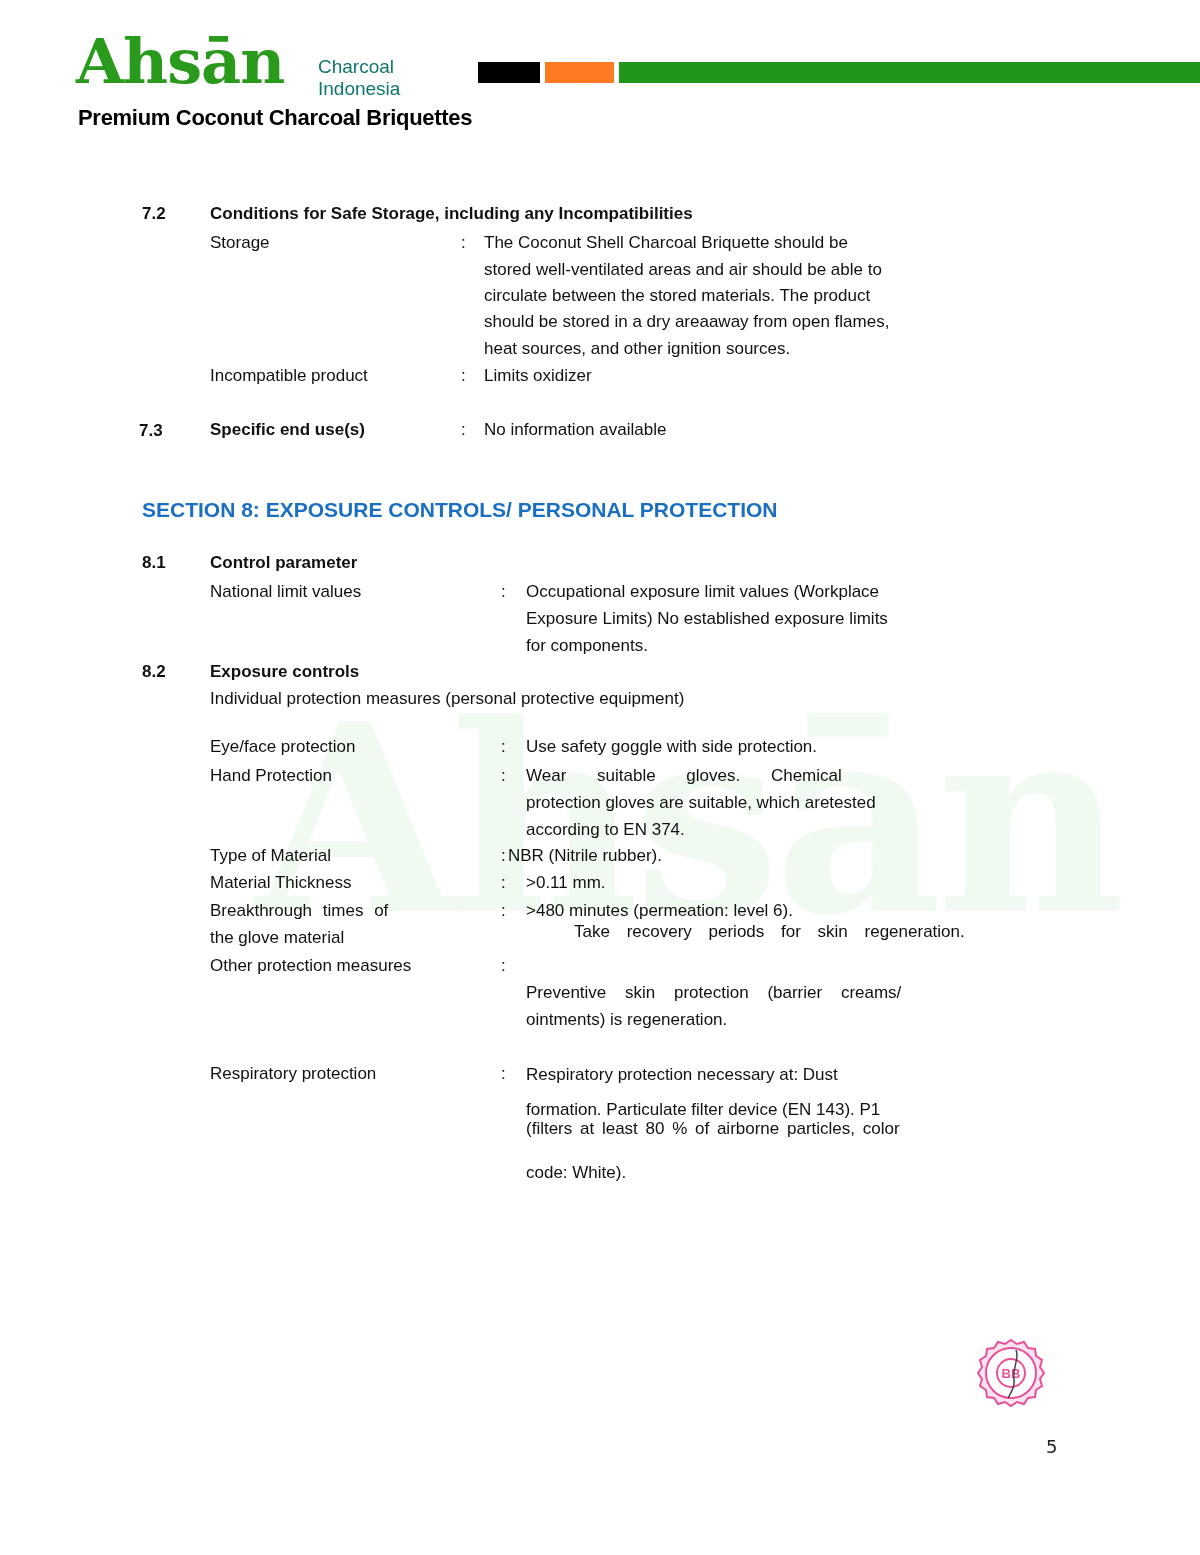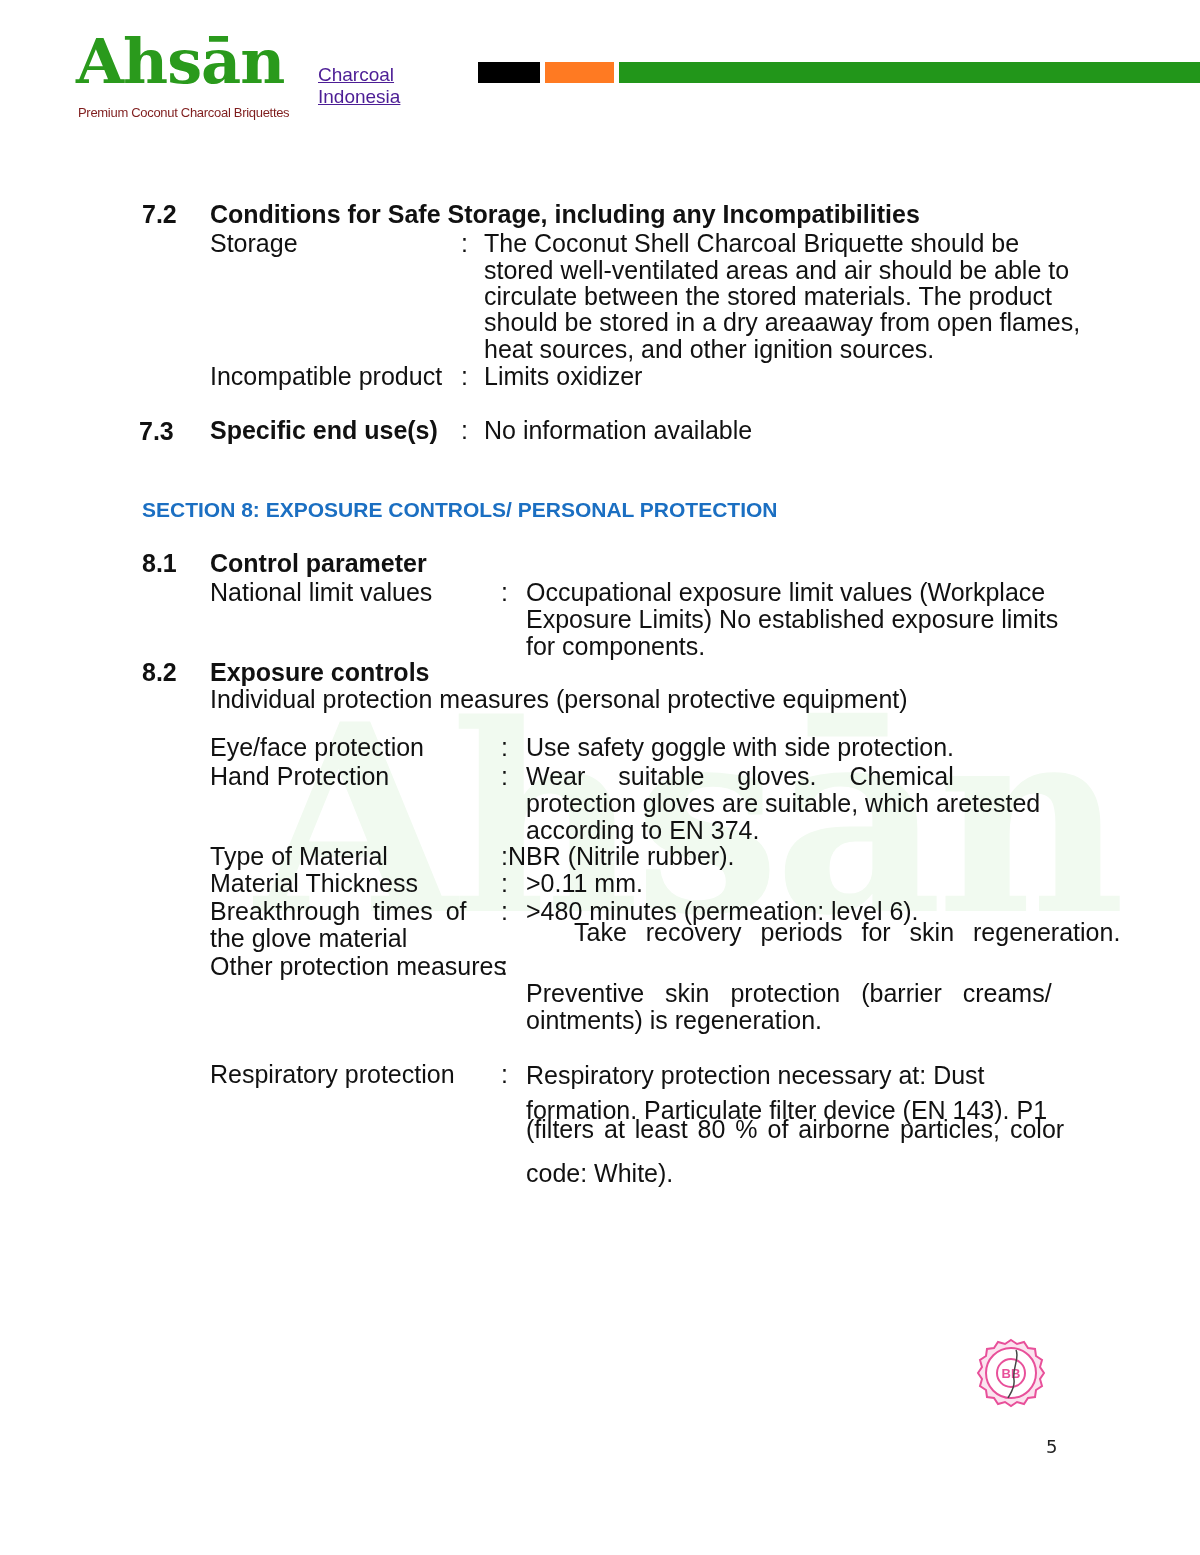--- a/index.html
+++ b/index.html
@@ -8,42 +8,42 @@
     font-family: "Liberation Sans", sans-serif; color: #111111;
   }
   
   .logo-word {
     position: absolute; left: 76px; top: 22px;
     font-family: "DejaVu Serif", serif; font-weight: bold;
     font-size: 62px; letter-spacing: -1px; line-height: 80px;
     color: #2a9a1c;
   }
   .logo-sub {
-    position: absolute; left: 318px; top: 64px;
-    font-size: 19px; line-height: 22px; color: #4c1d95; font-weight: normal; text-decoration: underline;
+    position: absolute; left: 318px; top: 56px;
+    font-size: 19px; line-height: 22px; color: #0f766e; font-weight: normal;
   }
   .logo-tagline {
     position: absolute; left: 78px; top: 105px;
-    font-size: 13px; font-weight: normal; color: #7f1d1d; letter-spacing: -0.3px;
+    font-size: 22px; font-weight: bold; color: #000000; letter-spacing: -0.3px;
   }
   .bar { position: absolute; top: 62px; height: 21px; }
   .bar-black { left: 478px; width: 62px; background: #000000; }
   .bar-orange { left: 545px; width: 69px; background: #ff7a22; }
   .bar-green { left: 619px; width: 581px; background: #22961a; }
 
   
   .watermark {
     position: absolute; left: 255px; top: 690px;
     font-family: "DejaVu Serif", serif; font-weight: bold;
     font-size: 260px; line-height: 260px; color: #f1faf0; letter-spacing: -6px;
     z-index: 0; user-select: none;
   }
 
   .content { position: absolute; left: 0; top: 0; width: 1200px; z-index: 1; }
-  .t { position: absolute; font-size: 25px; line-height: 26.6px; white-space: nowrap; }
+  .t { position: absolute; font-size: 17px; line-height: 26.6px; white-space: nowrap; }
   .b { font-weight: bold; }
   .num { left: 142px; }
   .colon { width: 10px; }
   .section-title {
     position: absolute; left: 142px; top: 498px;
     font-size: 21px; font-weight: bold; color: #1b6fc2; letter-spacing: 0px;
   }
 
   
   .stamp { position: absolute; left: 976px; top: 1338px; width: 70px; height: 70px; }

